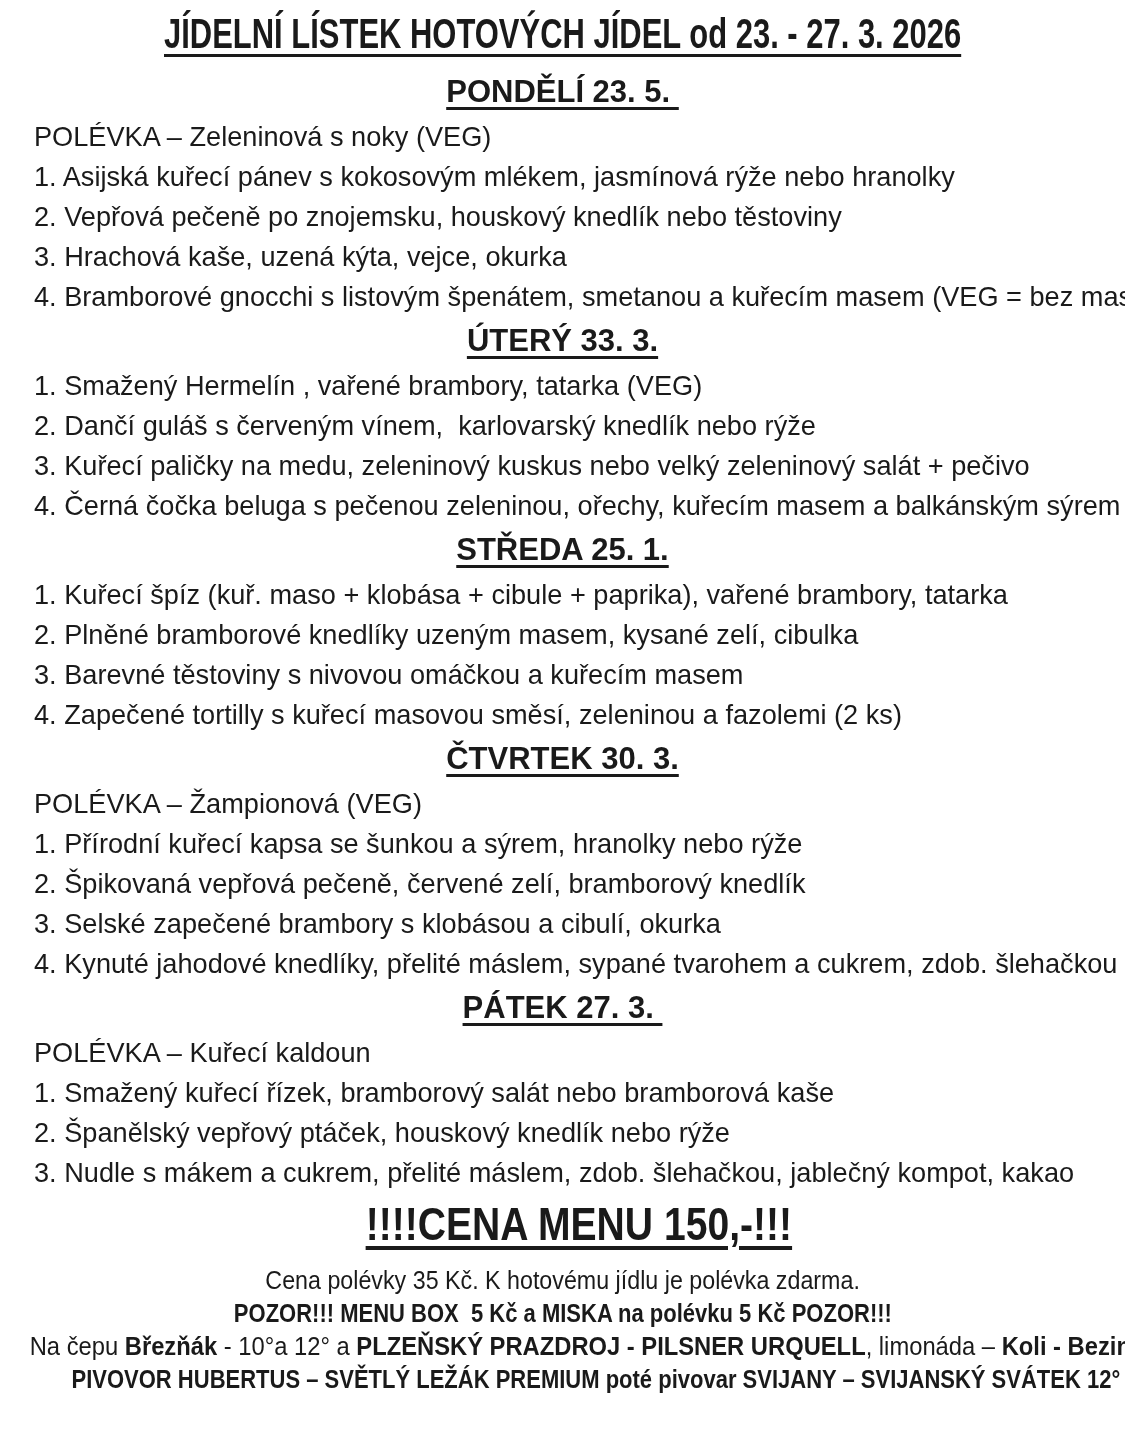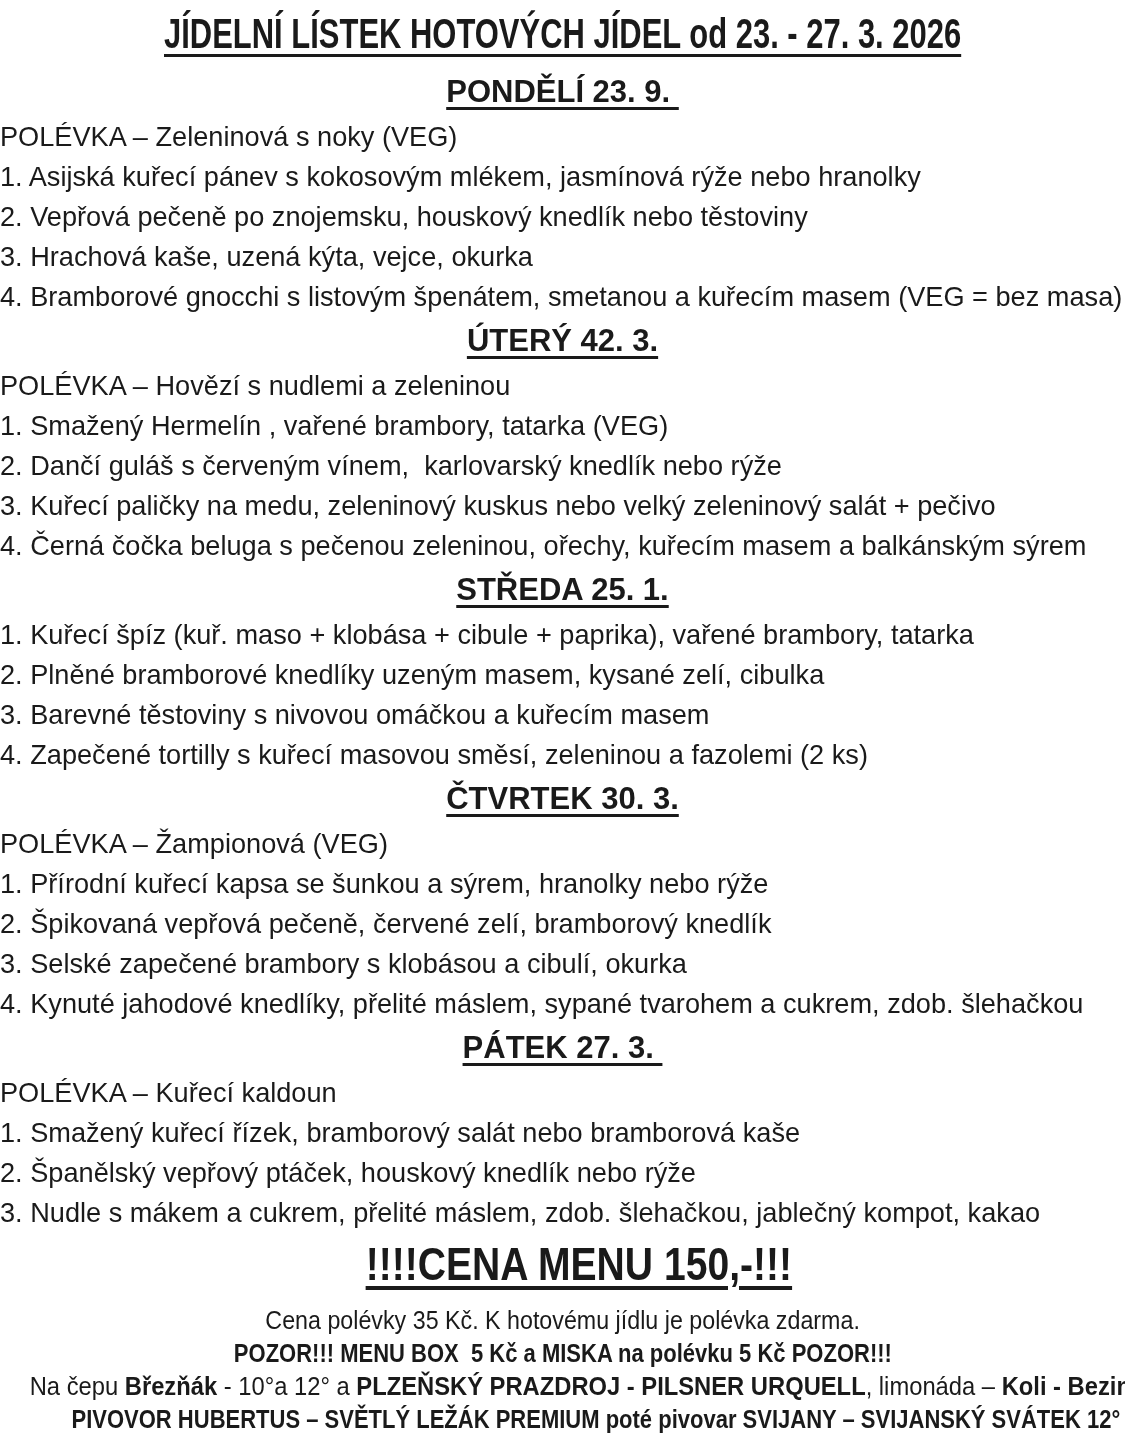--- a/index.html
+++ b/index.html
@@ -36,21 +36,21 @@
     display: inline-block;
     white-space: pre;
     font-size: 31px;
     font-weight: bold;
     text-decoration: underline;
     text-decoration-thickness: 3px;
     text-underline-offset: 5px;
   }
 
   
-  .menu-line { line-height: 36px; }
+  .menu-line { line-height: 36px; padding-left: 34px; }
   .menu-line .txt {
     display: inline-block;
     transform: scaleX(0.97);
     transform-origin: left center;
     white-space: pre;
     font-size: 28px;
   }
 
   
   .price-heading { line-height: 58px; text-align: center; padding-left: 32px; }
@@ -81,32 +81,31 @@
 </head>
 <body>
 
 <div class="page">
 
   <div class="doc-title">
     <span class="txt">JÍDELNÍ LÍSTEK HOTOVÝCH JÍDEL od 23. - 27. 3. 2026</span>
   </div>
 
   <div class="day-heading">
-    <span class="txt">PONDĚLÍ 23. 9. </span>
+    <span class="txt">PONDĚLÍ 23. 5. </span>
   </div>
   <div class="menu-line"><span class="txt">POLÉVKA – Zeleninová s noky (VEG)</span></div>
   <div class="menu-line"><span class="txt">1. Asijská kuřecí pánev s kokosovým mlékem, jasmínová rýže nebo hranolky</span></div>
   <div class="menu-line"><span class="txt">2. Vepřová pečeně po znojemsku, houskový knedlík nebo těstoviny</span></div>
   <div class="menu-line"><span class="txt">3. Hrachová kaše, uzená kýta, vejce, okurka</span></div>
   <div class="menu-line"><span class="txt">4. Bramborové gnocchi s listovým špenátem, smetanou a kuřecím masem (VEG = bez masa)</span></div>
 
   <div class="day-heading">
-    <span class="txt">ÚTERÝ 42. 3.</span>
+    <span class="txt">ÚTERÝ 33. 3.</span>
   </div>
-  <div class="menu-line"><span class="txt">POLÉVKA – Hovězí s nudlemi a zeleninou</span></div>
   <div class="menu-line"><span class="txt">1. Smažený Hermelín , vařené brambory, tatarka (VEG)</span></div>
   <div class="menu-line"><span class="txt">2. Dančí guláš s červeným vínem,  karlovarský knedlík nebo rýže</span></div>
   <div class="menu-line"><span class="txt">3. Kuřecí paličky na medu, zeleninový kuskus nebo velký zeleninový salát + pečivo</span></div>
   <div class="menu-line"><span class="txt">4. Černá čočka beluga s pečenou zeleninou, ořechy, kuřecím masem a balkánským sýrem</span></div>
 
   <div class="day-heading">
     <span class="txt">STŘEDA 25. 1.</span>
   </div>
   <div class="menu-line"><span class="txt">1. Kuřecí špíz (kuř. maso + klobása + cibule + paprika), vařené brambory, tatarka</span></div>
   <div class="menu-line"><span class="txt">2. Plněné bramborové knedlíky uzeným masem, kysané zelí, cibulka</span></div>

